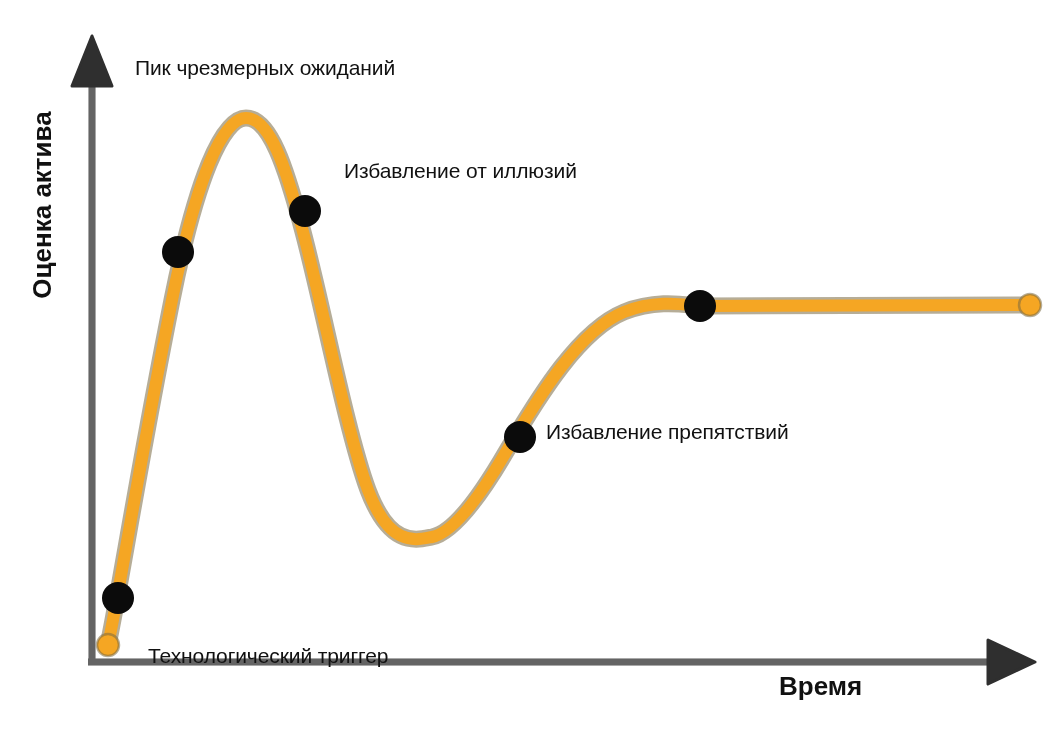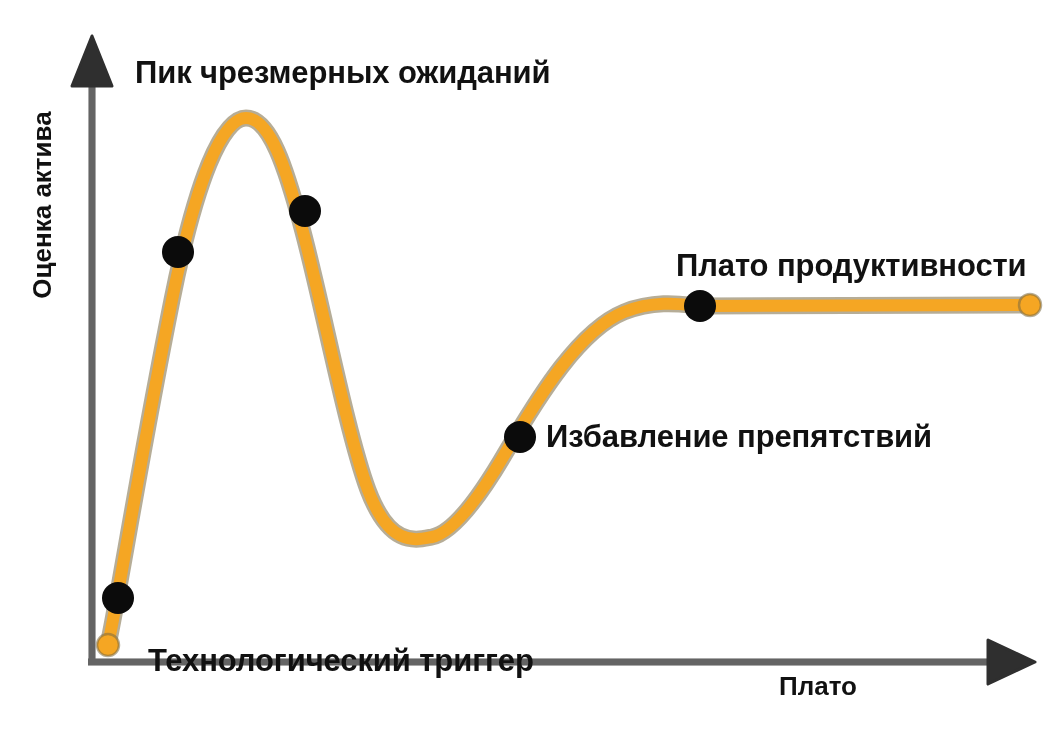--- a/index.html
+++ b/index.html
@@ -21,22 +21,22 @@
     position: absolute;
     left: 0;
     top: 0;
     width: 1055px;
     height: 737px;
   }
   .anno {
     position: absolute;
     color: #111111;
     font-family: "Liberation Sans", sans-serif;
-    font-weight: bold;
-    font-size: 31px;
+    font-weight: normal;
+    font-size: 21px;
     letter-spacing: -0.1px;
     white-space: nowrap;
     line-height: 1;
   }
   .axis-label {
     position: absolute;
     color: #111111;
     font-family: "Liberation Sans", sans-serif;
     font-weight: bold;
     font-size: 26px;
@@ -113,24 +113,24 @@
       <circle cx="178" cy="252" r="16" fill="#0b0b0b"></circle>
       <circle cx="305" cy="211" r="16" fill="#0b0b0b"></circle>
       <circle cx="520" cy="437" r="16" fill="#0b0b0b"></circle>
       <circle cx="700" cy="306" r="16" fill="#0b0b0b"></circle>
     </g>
 
   </svg>
 
   <div class="anno" id="label-peak">Пик чрезмерных ожиданий</div>
 
+  <div class="anno" id="label-trough">Избавление от иллюзий</div>
 
-  <div class="anno" id="label-plateau">Плато продуктивности</div>
 
   <div class="anno" id="label-slope">Избавление препятствий</div>
 
   <div class="anno" id="label-trigger">Технологический триггер</div>
 
   <div class="axis-label" id="y-axis-label">Оценка актива</div>
 
-  <div class="axis-label" id="x-axis-label">Плато</div>
+  <div class="axis-label" id="x-axis-label">Время</div>
 
 </div>
 
 </body></html>

